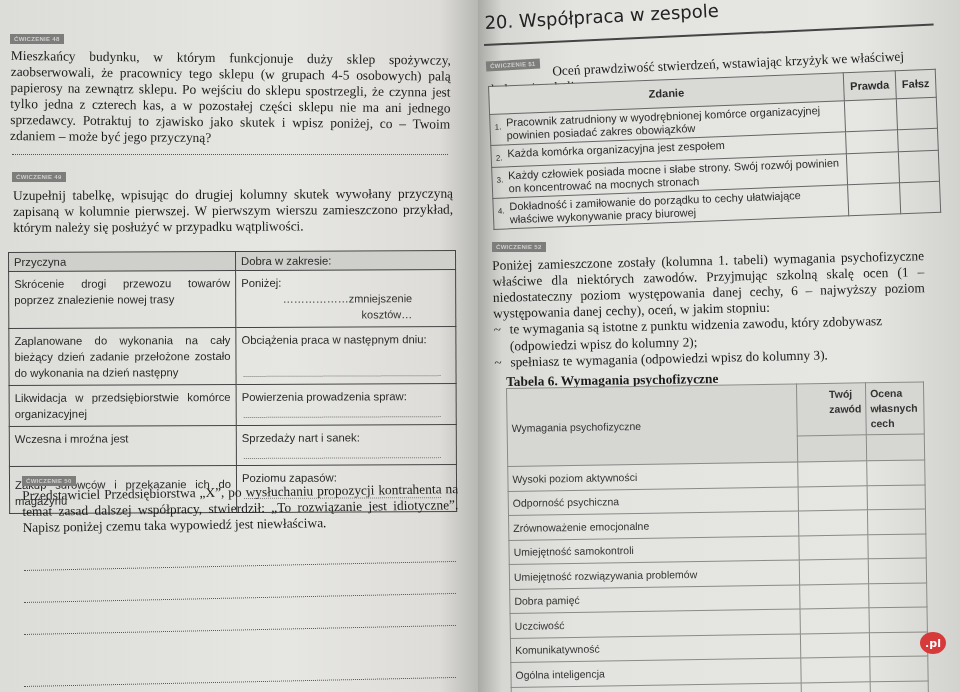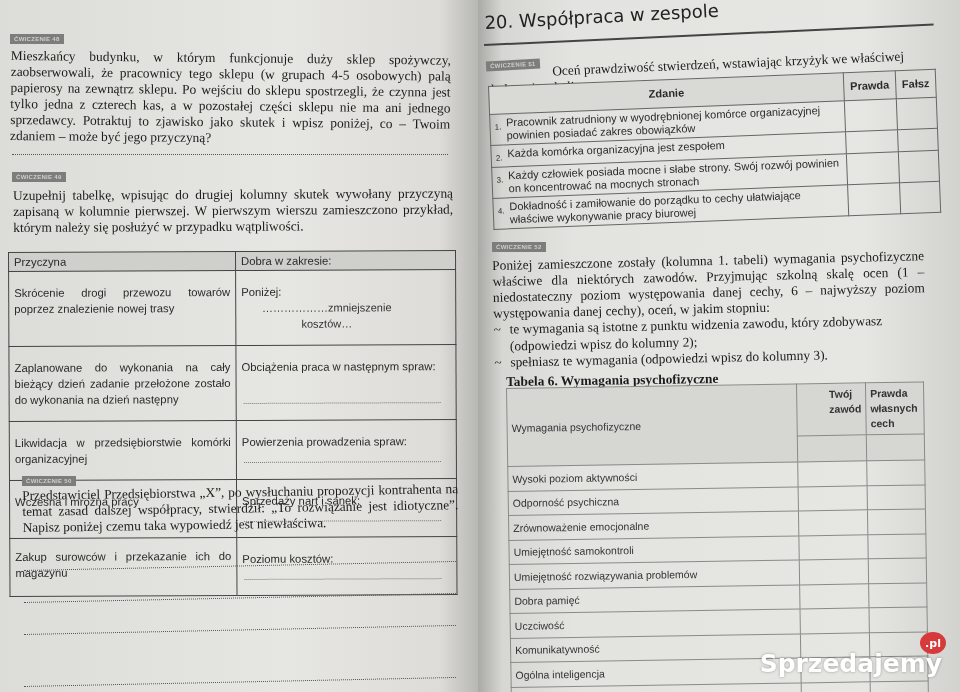--- a/index.html
+++ b/index.html
@@ -29,25 +29,25 @@
 
   
   #ex48-badge { position: absolute; left: 10px; top: 34px; }
   #ex48-text { position: absolute; left: 11px; top: 48px; width: 440px; transform: rotate(0.6deg); transform-origin: left top; }
   #ex48-line { position: absolute; left: 12px; top: 154px; width: 436px; }
 
   #ex49-badge { position: absolute; left: 12px; top: 172px; }
   #ex49-text { position: absolute; left: 13px; top: 188px; width: 440px; transform: rotate(-0.3deg); transform-origin: left top; }
 
   table.cause { position: absolute; left: 8px; top: 252px; width: 448px; border-collapse: collapse; transform: rotate(-0.25deg); transform-origin: left top; }
-  table.cause td { border: 1.3px solid #444; font-family: "Liberation Sans", sans-serif; font-size: 11.3px; color: #2a2a2a; vertical-align: top; padding: 13px 5px; line-height: 16px; }
+  table.cause td { border: 1.3px solid #444; font-family: "Liberation Sans", sans-serif; font-size: 11.3px; color: #2a2a2a; vertical-align: top; padding: 4px 5px; line-height: 16px; }
   table.cause tr.hdr td { background: #cfcfcc; padding: 1px 5px; }
   table.cause td.c1 { width: 227px; text-align: justify; }
   .effect-line { border-bottom: 1px dotted #777; height: 1px; margin: 12px 10px 2px 2px; }
-  .effect-example { font-size: 11px; text-align: center; padding-right: 38px; color: #333; }
+  .effect-example { font-size: 11px; text-align: right; padding-right: 38px; color: #333; }
 
   #ex50-badge { position: absolute; left: 22px; top: 476px; }
   #ex50-text { position: absolute; left: 22px; top: 488px; width: 436px; transform: rotate(-0.9deg); transform-origin: left top; }
   .ans-line { position: absolute; left: 24px; width: 432px; transform: rotate(-1.2deg); transform-origin: left top; }
   #ex50-prompt { position: absolute; left: 26px; top: 644px; font-size: 13.4px; }
 
   
   #chapter-title { position: absolute; left: 6px; top: 12px; font-family: "DejaVu Sans", "Liberation Sans", sans-serif; font-size: 18px; color: #222; transform: rotate(-3deg); transform-origin: left top; }
   #chapter-rule { position: absolute; left: 6px; top: 44px; width: 450px; height: 1.5px; background: #444; transform: rotate(-2.6deg); transform-origin: left top; }
   #ex51-badge { position: absolute; left: 8px; top: 60px; transform: rotate(-3deg); }
@@ -108,42 +108,42 @@
       <tr>
         <td class="c1">Skrócenie drogi przewozu towarów poprzez znalezienie nowej trasy</td>
         <td>
           <div>Poniżej:</div>
           <div class="effect-example">………………<span>zmniejszenie kosztów</span>…</div>
         </td>
       </tr>
       <tr>
         <td class="c1">Zaplanowane do wykonania na cały bieżący dzień zadanie przełożone zostało do wykonania na dzień następny</td>
         <td>
-          <div>Obciążenia praca w następnym spraw:</div>
+          <div>Obciążenia praca w następnym dniu:</div>
           <div class="effect-line" style="margin-top:28px"></div>
         </td>
       </tr>
       <tr>
-        <td class="c1">Likwidacja w przedsiębiorstwie komórki organizacyjnej</td>
+        <td class="c1">Likwidacja w przedsiębiorstwie komórce organizacyjnej</td>
         <td>
           <div>Powierzenia prowadzenia spraw:</div>
           <div class="effect-line"></div>
         </td>
       </tr>
       <tr>
-        <td class="c1" style="height:34px">Wczesna i mroźna pracy</td>
+        <td class="c1" style="height:34px">Wczesna i mroźna jest</td>
         <td>
           <div>Sprzedaży nart i sanek:</div>
           <div class="effect-line"></div>
         </td>
       </tr>
       <tr>
         <td class="c1" style="padding-top:10px">Zakup surowców i przekazanie ich do magazynu</td>
         <td>
-          <div>Poziomu kosztów:</div>
+          <div>Poziomu zapasów:</div>
           <div class="effect-line"></div>
         </td>
       </tr>
     </tbody>
       </table>
 
     <span id="ex50-badge" class="badge">ĆWICZENIE 50</span>
     <p id="ex50-text" class="serif para">Przedstawiciel Przedsiębiorstwa „X”, po wysłuchaniu propozycji kontrahenta na temat zasad dalszej współpracy, stwierdził: „To rozwiązanie jest idiotyczne”. Napisz poniżej czemu taka wypowiedź jest niewłaściwa.</p>
     <div class="ans-line dots" style="top:570px"></div>
     <div class="ans-line dots" style="top:602px"></div>
@@ -204,21 +204,21 @@
         <span>spełniasz te wymagania (odpowiedzi wpisz do kolumny 3).</span>
       </div>
     </div>
 
     <div id="tab6-caption">Tabela 6. Wymagania psychofizyczne</div>
     <table class="req">
       <tbody>
           <tr class="hdr">
         <td class="main" rowspan="2">Wymagania psychofizyczne</td>
         <td class="col c2">Twój zawód</td>
-        <td class="col c3">Prawda własnych cech</td>
+        <td class="col c3">Ocena własnych cech</td>
       </tr>
       <tr class="sub">
         <td></td>
         <td></td>
       </tr>
       <tr>
             <td>Wysoki poziom aktywności</td>
             <td></td>
             <td></td>
           </tr>
@@ -263,16 +263,15 @@
             <td></td>
           </tr>
       <tr>
             <td>Kultura osobista</td>
             <td></td>
             <td></td>
           </tr>
     </tbody>
       </table>
 
-    <div id="watermark">Sprzedajemy</div>
     <div id="watermark-dot">.pl</div>
   </div>
 </div>
 
 </body></html>

